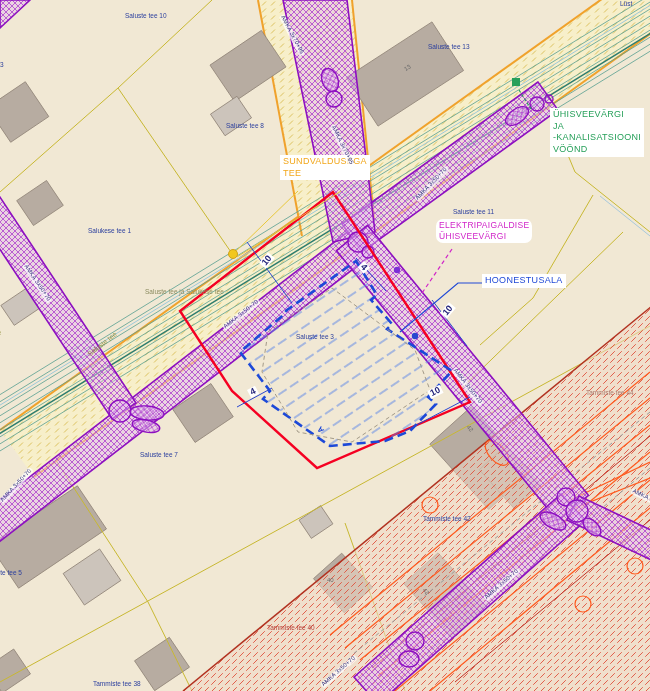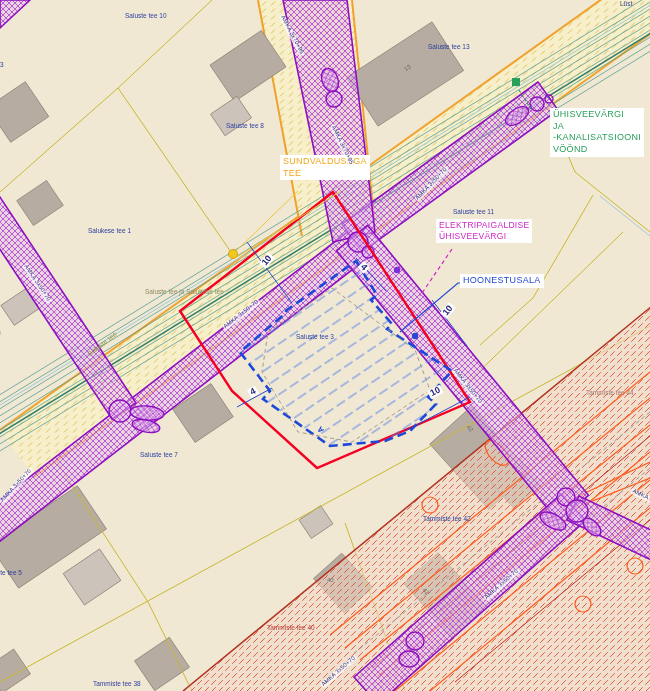--- a/index.html
+++ b/index.html
@@ -226,25 +226,25 @@
     <line x1="237" y1="407" x2="272" y2="388"></line>
   </g>
   <circle cx="397" cy="270" r="3.2" fill="#7b2fd6"></circle>
   <circle cx="415" cy="336" r="3.2" fill="#2946d0"></circle>
 </svg>
 
 <div class="box" style="left: 280px; top: 155px; color: rgb(242, 167, 27);">
   <div>SUNDVALDUSEGA</div>
   <div>TEE</div>
 </div>
-<div class="box" style="left: 436px; top: 219px; font-size: 8.5px; color: rgb(208, 36, 200);">
+<div class="box" style="left: 436px; top: 219px; font-size: 8.5px; color: rgb(208, 36, 200); border-radius: 7px;">
   <div>ELEKTRIPAIGALDISE</div>
   <div>ÜHISVEEVÄRGI</div>
 </div>
-<div class="box" style="left: 460px; top: 274px; color: rgb(32, 73, 214);">
+<div class="box" style="left: 482px; top: 274px; color: rgb(32, 73, 214);">
   <div>HOONESTUSALA</div>
 </div>
 <div class="box" style="left: 550px; top: 108px; color: rgb(39, 160, 90);">
   <div>ÜHISVEEVÄRGI</div>
   <div>JA</div>
   <div>-KANALISATSIOONI</div>
   <div>VÖÖND</div>
 </div>
 
 <div class="lbl sect" style="left:320px;top:434px;transform:rotate(-130deg);">A</div>

